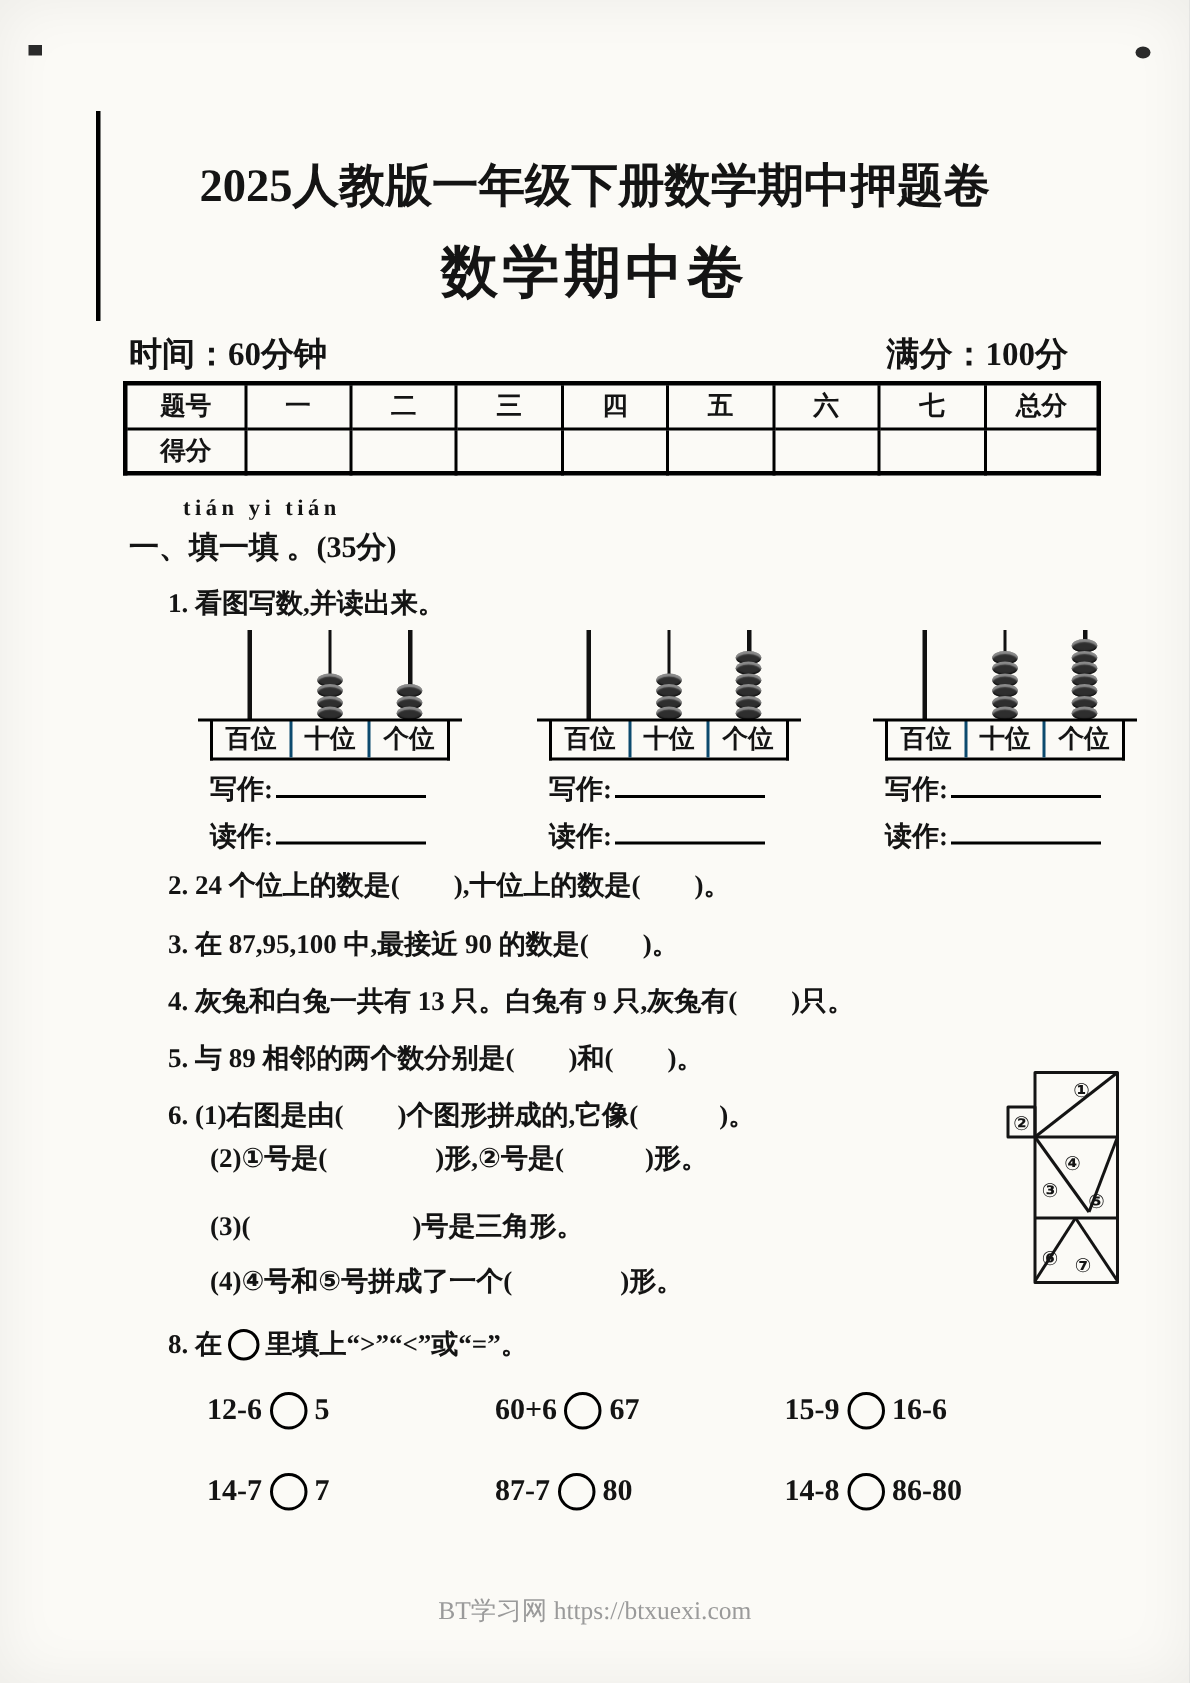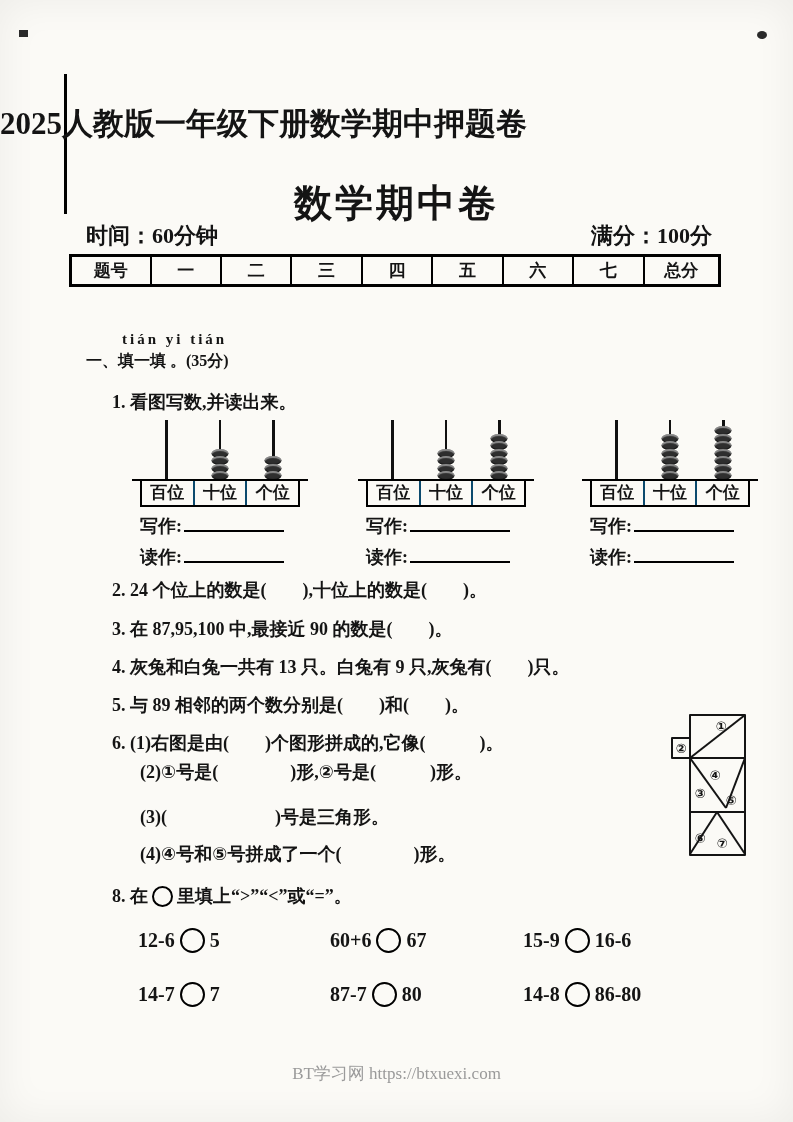--- a/index.html
+++ b/index.html
@@ -7,37 +7,37 @@
   .page {
     position:relative; width:793px; height:1122px; margin:0 auto;
     background:#fbfaf6; color:#141414; overflow:hidden;
     font-family:"Liberation Serif","DejaVu Sans",serif;
     box-shadow:inset 0 0 40px rgba(0,0,0,.06);
   }
   .reg-tl { position:absolute; left:19px; top:30px; width:9px; height:7px; background:#2a2a2a; }
   .reg-tr { position:absolute; left:757px; top:31px; width:10px; height:8px; background:#2a2a2a; border-radius:50%; }
   .scan-edge { position:absolute; left:64px; top:74px; width:3px; height:140px; background:#000; }
 
-  .header-title { position:absolute; top:103px; left:0; width:100%; 
+  .header-title { position:absolute; top:103px; left:0; width:100%; text-align:center;
     font-size:31px; font-weight:bold; }
   .main-title { position:absolute; top:156px; left:0; width:100%; text-align:center;
-    font-size:38px; font-weight:bold; letter-spacing:3px;margin-top:22px; }
+    font-size:38px; font-weight:bold; letter-spacing:3px; }
 
   .info-row { position:absolute; top:221px; left:86px; width:626px;
     display:flex; justify-content:space-between; font-size:22px; font-weight:bold; }
 
-  .score-table { position:absolute; top:254px; left:69px; width:652px;
+  .score-table { position:absolute; top:254px; left:82px; width:652px;
     border-collapse:collapse; table-layout:fixed; border:3px solid #000;font-family:Liberation Mono, monospace; }
   .score-table td { border:2px solid #000; height:30px; text-align:center;
     font-size:17px; font-weight:bold; padding:0; }
   .w-head { width:80px; }
   .w-total { width:76px;margin-left:32px; }
 
   .pinyin { position:absolute; top:331px; left:122px; font-size:15px; font-weight:bold; letter-spacing:3px; }
-  .section-title { position:absolute; top:351px; left:86px; font-size:16px; font-weight:bold; }
+  .section-title { position:absolute; top:351px; left:86px; font-size:20px; font-weight:bold; }
 
   .qline { position:absolute; font-size:18px; font-weight:bold; white-space:nowrap; }
   .q1t { top:390px; left:112px; }
   .q2  { top:578px; left:112px; }
   .q3  { top:617px; left:112px; }
   .q4  { top:655px; left:112px; }
   .q5  { top:693px; left:112px; }
   .q6a { top:731px; left:112px; }
   .q6b { top:724px; left:140px;margin-top:36px; }
   .q6c { top:805px; left:140px; }
@@ -101,20 +101,31 @@
         <tr>
       <td class="w-head">题号</td>
       <td>一</td>
       <td>二</td>
       <td>三</td>
       <td>四</td>
       <td>五</td>
       <td>六</td>
       <td>七</td>
       <td class="w-total">总分</td>
+    </tr>
+    <tr>
+      <td>得分</td>
+      <td></td>
+      <td></td>
+      <td></td>
+      <td></td>
+      <td></td>
+      <td></td>
+      <td></td>
+      <td></td>
     </tr>
   </tbody>
     </table>
 
   <div class="pinyin">tián yi tián</div>
   <div class="section-title">一、填一填 。(35分)</div>
 
   <div class="qline q1t">1. 看图写数,并读出来。</div>
 
   <div class="abacus ab-0">

